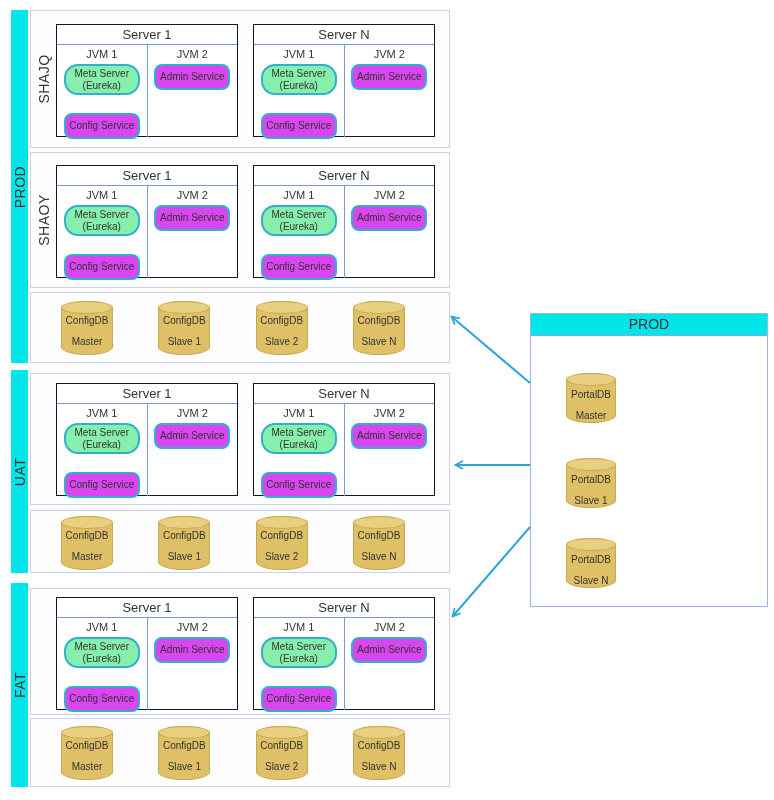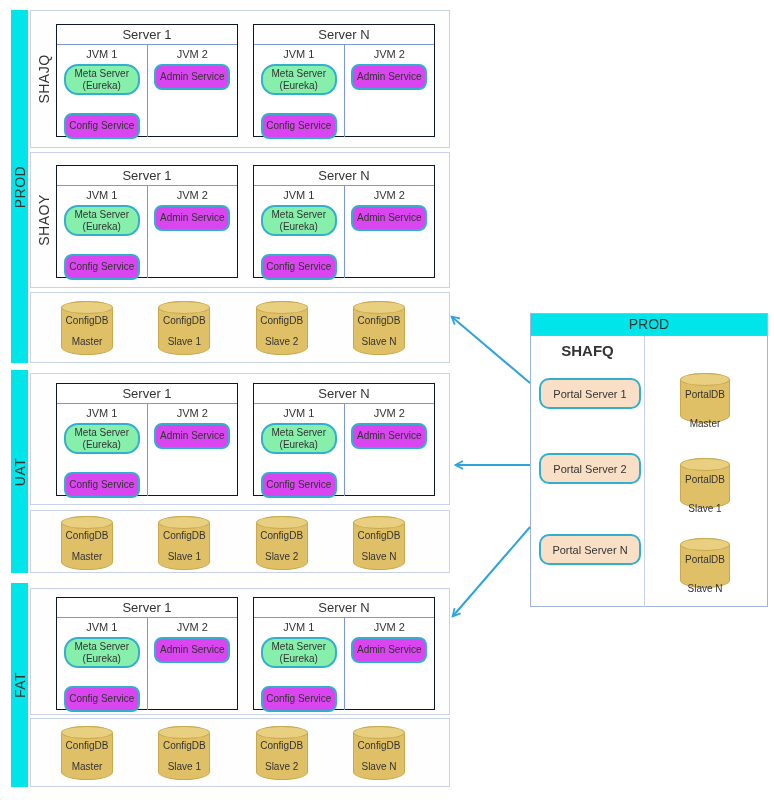--- a/index.html
+++ b/index.html
@@ -40,21 +40,21 @@
   .dbrow.tight{padding-top:5px;}
 
   
   .cyl{position:relative;width:52px;height:54px;background:#DFC067;border:1px solid #C9A94E;
        border-radius:26px/8px;box-sizing:border-box;}
   .cyl::before{content:"";position:absolute;left:-1px;right:-1px;top:-1px;height:13px;
                border:1px solid #C9A94E;border-radius:50%;background:#E9CF80;box-sizing:border-box;}
   .cyl-txt{position:relative;z-index:1;height:100%;display:flex;flex-direction:column;align-items:center;
            justify-content:space-between;box-sizing:border-box;padding:13px 0 7px;font-size:10px;line-height:1.1;}
   .cyl.portal{width:50px;height:50px;}
-  .cyl.portal .cyl-txt{justify-content:flex-start;padding-top:15px;gap:18px;}
+  .cyl.portal .cyl-txt{justify-content:flex-start;padding-top:15px;gap:10px;}
 
   
   .rheader{height:21px;line-height:21px;background:#00E5E9;border-bottom:1px solid #8FA8DC;
            text-align:center;font-size:14px;color:#333;}
   .rbody{position:relative;display:flex;height:271px;}
   .rcol-left{width:113px;border-right:1px solid #C8D3EA;position:relative;}
   .rcol-right{flex:1;position:relative;}
   .shafq{margin-top:6px;text-align:center;font-size:15px;font-weight:bold;}
   .portal-chip{position:absolute;left:8px;width:102px;height:31px;border:2px solid #33AFCE;border-radius:10px;
                background:#F9DFC6;font-size:11px;display:flex;align-items:center;justify-content:center;
@@ -287,26 +287,20 @@
       <div class="cyl-txt">
           <span>ConfigDB</span>
           <span>Slave N</span>
         </div>
     </div>
   </div>
 
   <div class="abs" style="left:530px;top:313px;width:238px;height:294px;border:1px solid #9FB4DE;background:#fff;">
     <div class="rheader">PROD</div>
     <div class="rbody">
-      <div class="rcol-left">
-        <div class="shafq">SHAFQ</div>
-        <div class="portal-chip" style="top:42px;">Portal Server 1</div>
-        <div class="portal-chip" style="top:117px;">Portal Server 2</div>
-        <div class="portal-chip" style="top:198px;">Portal Server N</div>
-      </div>
       <div class="rcol-right">
         <div class="cyl portal" style="position:absolute;left:35px;top:37px;">
           <div class="cyl-txt">
               <span>PortalDB</span>
               <span>Master</span>
             </div>
         </div>
         <div class="cyl portal" style="position:absolute;left:35px;top:122px;">
           <div class="cyl-txt">
               <span>PortalDB</span>

